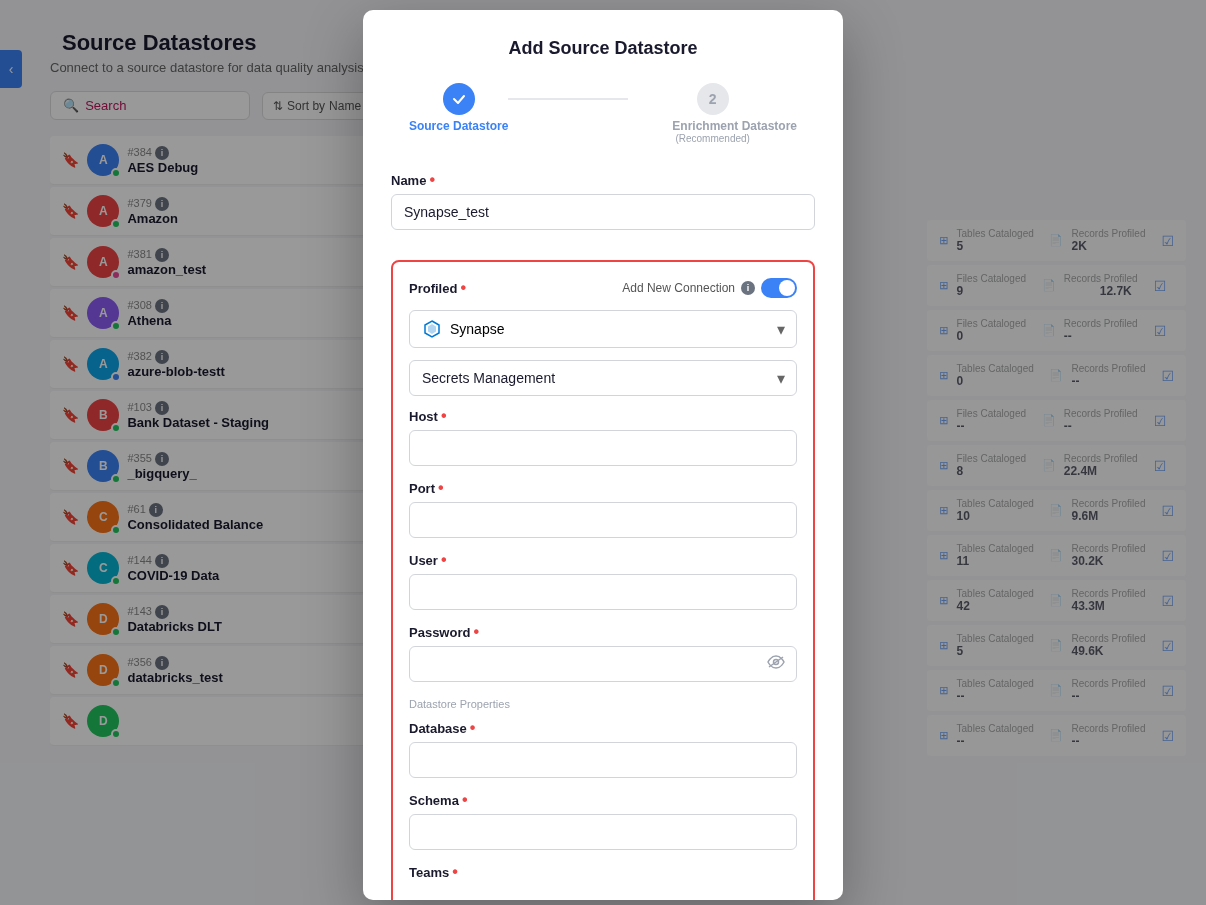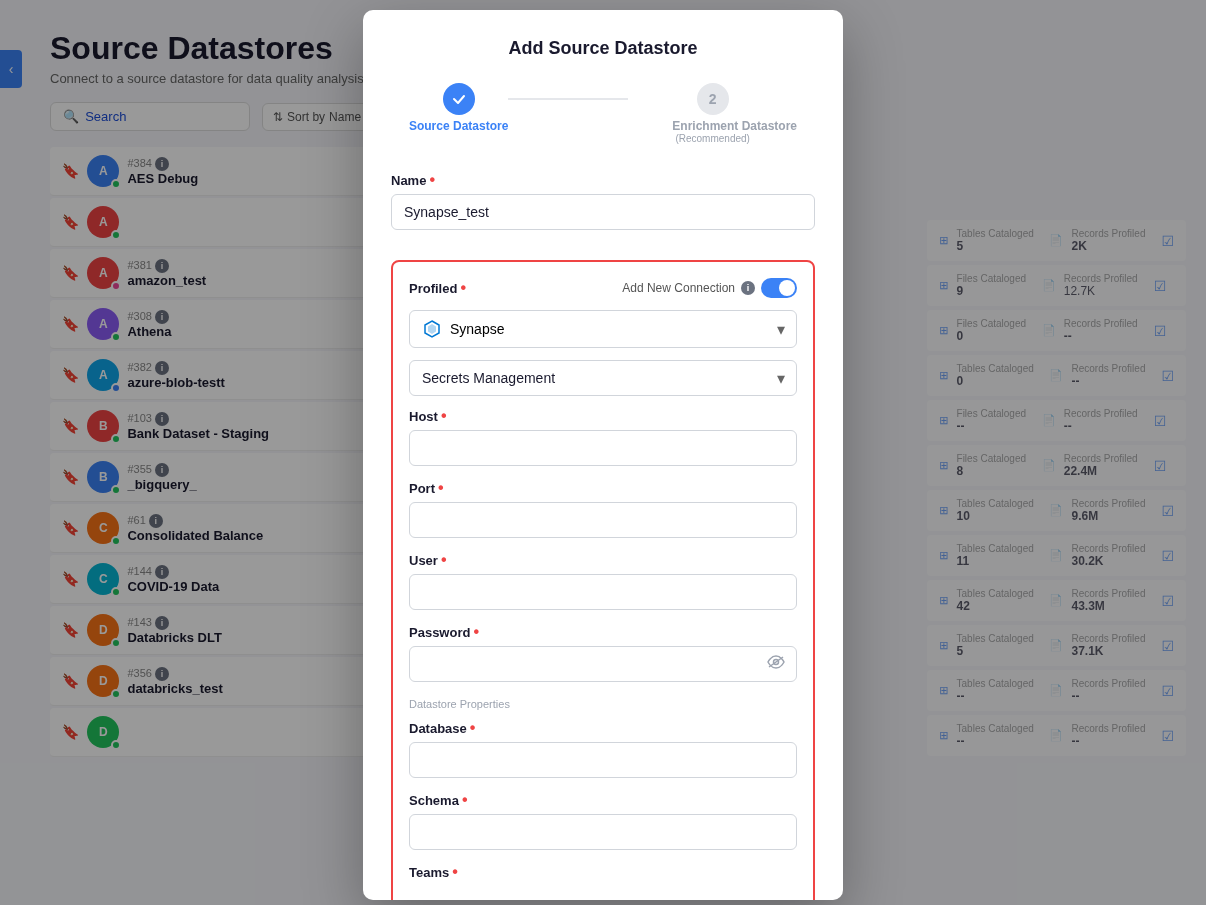--- a/index.html
+++ b/index.html
@@ -30,25 +30,25 @@
       border-radius: 0 4px 4px 0;
       display: flex;
       align-items: center;
       justify-content: center;
       color: white;
       font-size: 14px;
       cursor: pointer;
     }
 
     .page-title {
-      font-size: 32px;
+      font-size: 22px;
       font-weight: 700;
       color: #1a1a2e;
       margin-top: 10px;
-      margin-left: 30px;
+      margin-left: 42px;
     }
 
     .page-subtitle {
       font-size: 13px;
       color: #666;
       margin-left: 30px;
       margin-top: 4px;
     }
 
     .toolbar {
@@ -407,21 +407,21 @@
   <div class="back-btn">
     <span>‹</span>
   </div>
 
   <h1 class="page-title">Source Datastores</h1>
   <p class="page-subtitle">Connect to a source datastore for data quality analysis, monitoring,</p>
 
   <div class="toolbar">
     <div class="search-box">
       <span class="search-icon-sm">🔍</span>
-      <span style="color:#1d4ed8;font-size:13px;">Search</span>
+      <span style="color:#be185d;font-size:13px;">Search</span>
     </div>
     <div class="sort-btn">
       <span>⇅</span>
       <span>Sort by</span>
       <span>Name</span>
     </div>
   </div>
 
   <div class="ds-list" style="width:320px;">
 
@@ -438,20 +438,27 @@
       </div>
       <div class="ds-name">AES Debug</div>
     </div>
   </div>
       <div class="ds-item">
     <span class="bookmark">🔖</span>
     <div class="icon-circle" style="background:#ef4444; position:relative;">
       <span style="font-size:12px;font-weight:bold;">A</span>
       <span style="position:absolute;bottom:-2px;right:-2px;width:10px;height:10px;border-radius:50%;background:#22c55e;border:2px solid white;"></span>
     </div>
+    <div class="ds-info">
+      <div class="ds-id">
+        #379
+        <span class="info-icon">i</span>
+      </div>
+      <div class="ds-name">Amazon</div>
+    </div>
   </div>
       <div class="ds-item">
     <span class="bookmark">🔖</span>
     <div class="icon-circle" style="background:#ef4444; position:relative;">
       <span style="font-size:12px;font-weight:bold;">A</span>
       <span style="position:absolute;bottom:-2px;right:-2px;width:10px;height:10px;border-radius:50%;background:#ec4899;border:2px solid white;"></span>
     </div>
     <div class="ds-info">
       <div class="ds-id">
         #381
@@ -604,21 +611,21 @@
       <span style="color:#3b82f6;margin-right:4px;">⊞</span>
       <div>
         <div style="font-size:10px;color:#888;">Files Cataloged</div>
         <div style="font-size:12px;font-weight:600;color:#1a1a2e;">9</div>
       </div>
     </div>
     <div class="stat-item">
       <span style="color:#3b82f6;margin-right:4px;">📄</span>
       <div>
         <div style="font-size:10px;color:#888;">Records Profiled</div>
-        <div style="font-size:12px;font-weight:400;color:#1a1a2e;">12.7K</div>
+        <div style="font-size:12px;font-weight:700;color:#1a1a2e;margin-left:36px;">12.7K</div>
       </div>
     </div>
     <span style="color:#3b82f6;font-size:14px;">☑</span>
   </div>
       <div class="stat-row">
     <div class="stat-item">
       <span style="color:#3b82f6;margin-right:4px;">⊞</span>
       <div>
         <div style="font-size:10px;color:#888;">Files Cataloged</div>
         <div style="font-size:12px;font-weight:600;color:#1a1a2e;">0</div>
@@ -740,21 +747,21 @@
       <span style="color:#3b82f6;margin-right:4px;">⊞</span>
       <div>
         <div style="font-size:10px;color:#888;">Tables Cataloged</div>
         <div style="font-size:12px;font-weight:600;color:#1a1a2e;">5</div>
       </div>
     </div>
     <div class="stat-item">
       <span style="color:#3b82f6;margin-right:4px;">📄</span>
       <div>
         <div style="font-size:10px;color:#888;">Records Profiled</div>
-        <div style="font-size:12px;font-weight:600;color:#1a1a2e;">37.1K</div>
+        <div style="font-size:12px;font-weight:600;color:#1a1a2e;">49.6K</div>
       </div>
     </div>
     <span style="color:#3b82f6;font-size:14px;">☑</span>
   </div>
       <div class="stat-row">
     <div class="stat-item">
       <span style="color:#3b82f6;margin-right:4px;">⊞</span>
       <div>
         <div style="font-size:10px;color:#888;">Tables Cataloged</div>
         <div style="font-size:12px;font-weight:600;color:#1a1a2e;">--</div>

